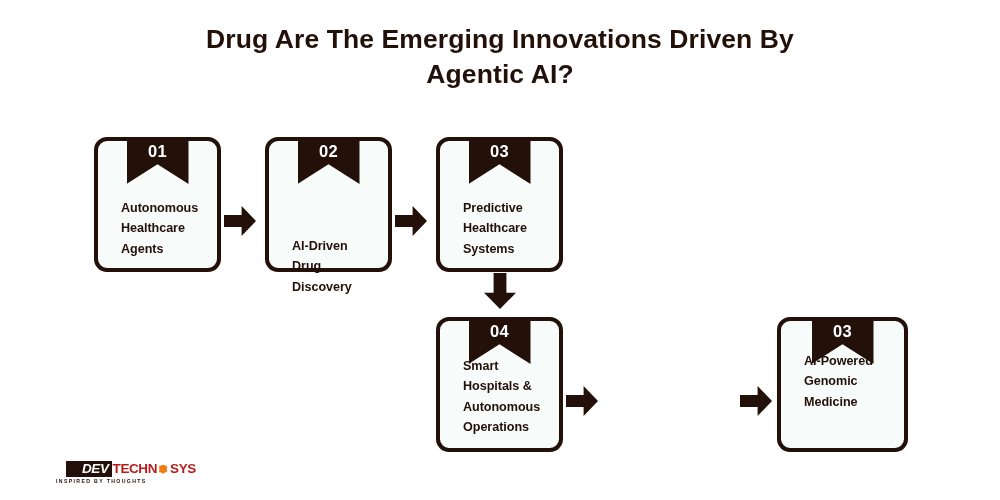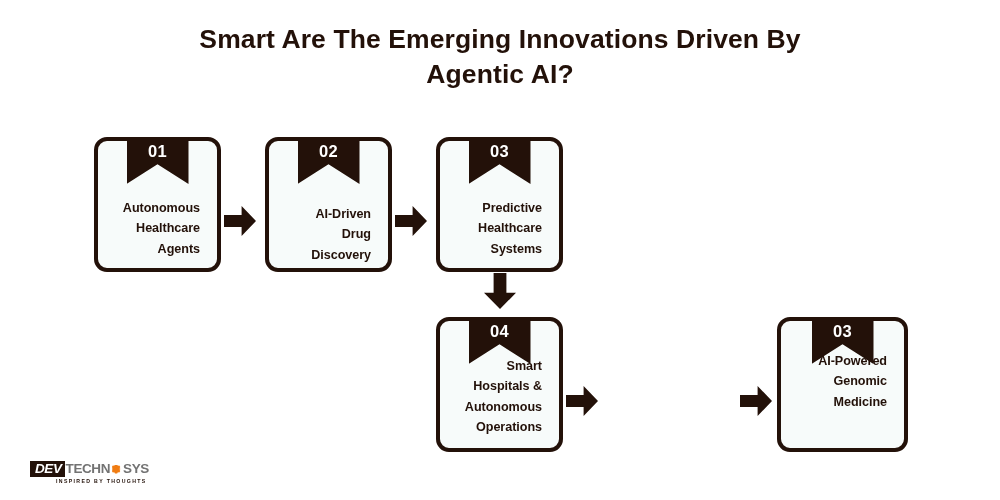--- a/index.html
+++ b/index.html
@@ -47,26 +47,26 @@
     position: absolute;
     box-sizing: border-box;
     background: #f7fbfa;
     border: 4px solid #231109;
     border-radius: 13px;
     display: flex;
     align-items: flex-start;
     justify-content: center;
   }
   .card-text {
-    text-align: right;
+    text-align: left;
     font-size: 12.6px;
     font-weight: bold;
     line-height: 1.62;
     color: #231109;
-    padding: 0 17px;
+    padding: 0 23px;
     letter-spacing: -0.05px;
     width: 100%;
     box-sizing: border-box;
   }
 
   
   .ribbon {
     position: absolute;
     left: 50%;
     transform: translateX(-50%);
@@ -121,27 +121,28 @@
     align-items: center;
     height: 16px;
   }
   .logo-dev {
     background: #231109;
     color: #ffffff;
     font-size: 13.5px;
     font-weight: bold;
     font-style: italic;
     line-height: 16px;
-    padding: 0 3px 0 5px;
+    padding: 0 3px 0 16px;
     letter-spacing: -0.4px;
     height: 16px;
     display: inline-block;
+    margin-left: 36px;
   }
   .logo-techn, .logo-sys {
-    color: #737373;
+    color: #b91c1c;
     font-size: 13.5px;
     font-weight: bold;
     line-height: 16px;
     letter-spacing: -0.4px;
     margin-left: 1px;
   }
   .logo-gear {
     width: 9px;
     height: 9px;
     background: #f07c12;
@@ -155,38 +156,38 @@
     font-size: 5.2px;
     font-weight: bold;
     letter-spacing: 1.35px;
     margin-top: 1px;
     margin-left: 26px;
   }
 </style>
 </head>
 <body>
 
-<div class="title">Smart Are The Emerging Innovations Driven By Agentic AI?</div>
+<div class="title">Drug Are The Emerging Innovations Driven By Agentic AI?</div>
 
 <div class="flow">
 
   <div class="card" style="left:94px; top:137px; width:127px; height:135px;">
     <div class="ribbon">
       <span class="ribbon-num">01</span>
     </div>
     <div class="card-text" style="margin-top:57px;">Autonomous Healthcare Agents</div>
   </div>
 
   <div class="arrow-right" style="left:224px; top:206px;"></div>
 
   <div class="card" style="left:265px; top:137px; width:127px; height:135px;">
     <div class="ribbon">
       <span class="ribbon-num">02</span>
     </div>
-    <div class="card-text" style="margin-top:63px;">AI-Driven Drug Discovery</div>
+    <div class="card-text" style="margin-top:95px;">AI-Driven Drug Discovery</div>
   </div>
 
   <div class="arrow-right" style="left:395px; top:206px;"></div>
 
   <div class="card" style="left:436px; top:137px; width:127px; height:135px;">
     <div class="ribbon">
       <span class="ribbon-num">03</span>
     </div>
     <div class="card-text" style="margin-top:57px;">Predictive Healthcare Systems</div>
   </div>

